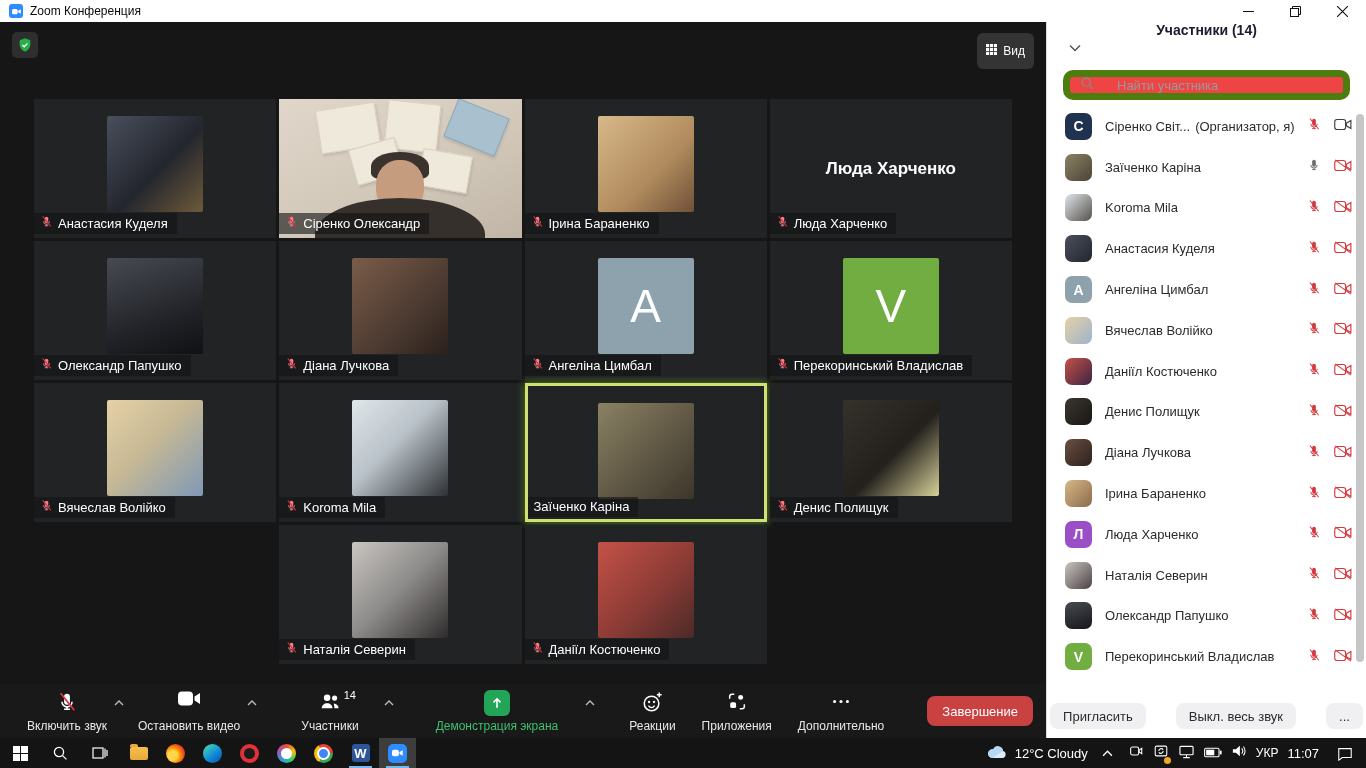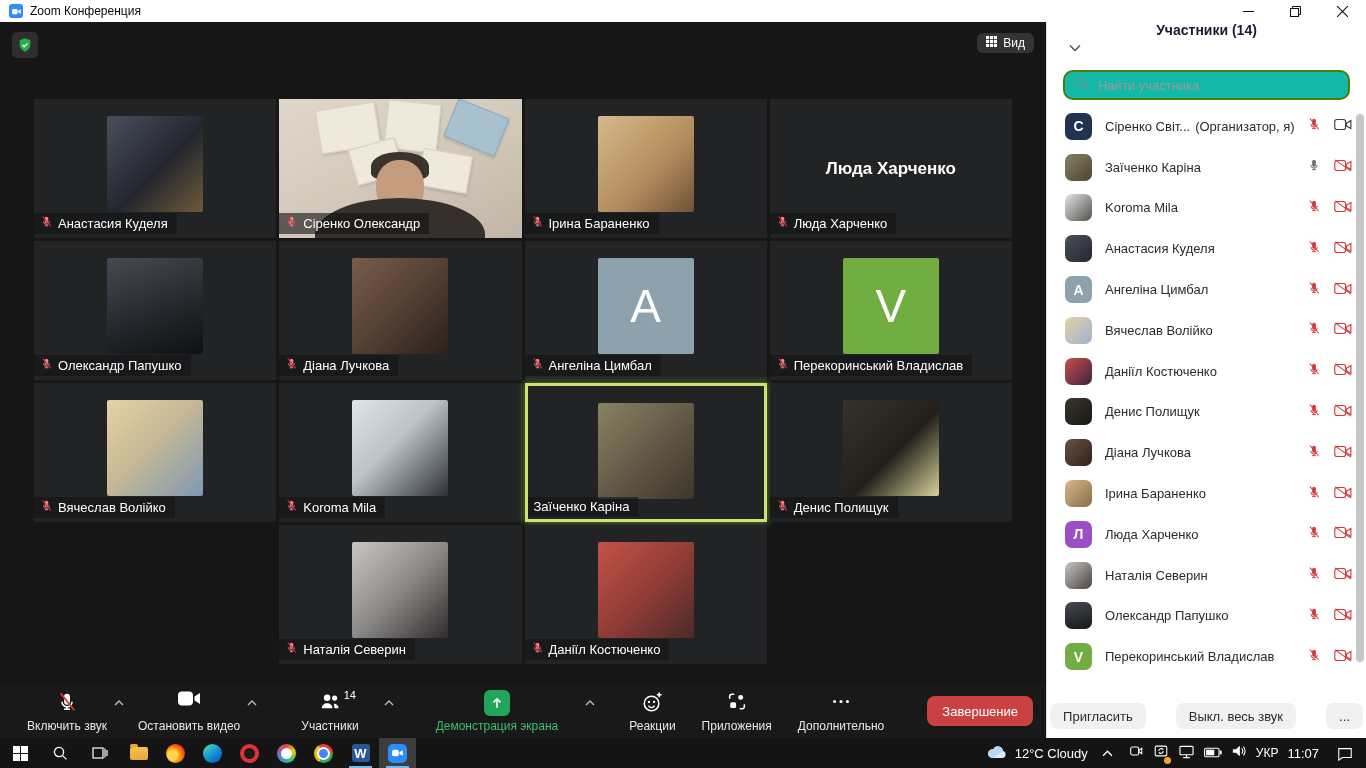--- a/index.html
+++ b/index.html
@@ -10,21 +10,21 @@
   }
   
   .titlebar { position:absolute; top:0; left:0; right:0; height:22px; background:#ffffff; display:flex; align-items:center; z-index:9; }
   .app-ic { width:14px; height:14px; border-radius:3px; background:#2d8cff; margin:0 7px 0 9px; display:flex; align-items:center; justify-content:center; }
   .tb-title { font-size:12px; color:#0a0a0a; }
   .win-controls { margin-left:auto; display:flex; height:100%; }
   .win-btn { width:47px; display:flex; align-items:center; justify-content:center; cursor:default; }
   
   .main { position:absolute; top:22px; left:0; width:1046px; height:716px; background:#161616; }
   .shield-btn { position:absolute; left:12px; top:10px; width:26px; height:26px; border-radius:5px; background:#2e2e2e; display:flex; align-items:center; justify-content:center; }
-  .view-btn { position:absolute; right:12px; top:11px; height:20px; padding:0 9px; border-radius:6px; background:#343434; color:#fff; font-size:12px; display:flex; align-items:center; gap:6px; }
+  .view-btn { position:absolute; right:12px; top:11px; height:36px; padding:0 9px; border-radius:6px; background:#343434; color:#fff; font-size:12px; display:flex; align-items:center; gap:6px; }
   .grid { position:absolute; left:34px; top:77px; width:978px; display:grid; grid-template-columns:repeat(4,1fr); grid-auto-rows:139px; gap:3px; }
   .tile { position:relative; background:#212325; overflow:hidden; box-sizing:border-box; }
   .tile.active { border:3px solid #cfe171; box-shadow:0 0 7px 1px rgba(140,205,70,.55); }
   .tile .avatar, .tile .letter-box { display:none; position:absolute; left:50%; top:17px; transform:translateX(-50%); width:96px; height:96px; border-radius:2px; }
   .tile.kind-photo .avatar { display:block; }
   .tile.kind-letter .letter-box { display:flex; align-items:center; justify-content:center; color:#fff; font-size:46px; }
   .tile .big-name { display:none; }
   .tile.kind-text .big-name { display:flex; position:absolute; inset:0; align-items:center; justify-content:center; color:#fff; font-weight:bold; font-size:17px; }
   .tile .video-decor { display:none; }
   .tile.kind-video .video-decor { display:block; position:absolute; inset:0; background:linear-gradient(155deg,#e0d7ca 0%,#d2c8ba 55%,#c0b5a6 100%); }
@@ -47,21 +47,21 @@
   .tb-badge { position:absolute; top:-1px; right:-14px; font-size:11px; color:#fff; }
   .tb-chev { display:flex; align-items:center; height:26px; margin:0 1px 17px -6px; }
   .tb-item.accent { color:#3dbf6e; }
   .share-ic { width:26px; height:26px; border-radius:6px; background:#23a559; display:flex; align-items:center; justify-content:center; }
   .end-btn { margin-left:auto; margin-right:13px; height:30px; padding:0 15px; border-radius:8px; background:#c94140; color:#fff; font-size:13px; display:flex; align-items:center; }
   
   .panel { position:absolute; top:22px; left:1046px; width:320px; height:716px; background:#fff; border-left:1px solid #dcdcdc; box-sizing:border-box; }
   .panel-header { height:42px; position:relative; display:flex; align-items:flex-start; justify-content:center; }
   .panel-chevron { position:absolute; left:22px; top:16px; }
   .panel-title { font-size:14px; font-weight:bold; color:#1c1c30; }
-  .search-box { margin:6px 16px 6px; height:30px; border:2px solid #4d7c0f; border-radius:10px; display:flex; align-items:center; gap:7px; padding:0 10px; box-sizing:border-box; background:#14b8a6; }
+  .search-box { margin:6px 16px 6px; height:30px; border:7px solid #4d7c0f; border-radius:10px; display:flex; align-items:center; gap:21px; padding:0 10px; box-sizing:border-box; background:#ef4444; }
   .search-box input { border:none; outline:none; background:transparent; font-size:13px; color:#333; width:100%; font-family:"Liberation Sans",sans-serif; }
   .search-box input::placeholder { color:#9a9a9a; }
   .p-list { margin-top:2px; }
   .p-row { display:flex; align-items:center; height:40.8px; padding:0 14px 0 18px; }
   .p-avatar { flex:none; width:27px; height:27px; border-radius:7px; display:flex; align-items:center; justify-content:center; color:#fff; font-size:14px; font-weight:bold; }
   .p-name { margin-left:13px; font-size:13px; color:#2b2b2b; white-space:nowrap; }
   .p-suffix { margin-left:5px; font-size:13px; color:#2b2b2b; white-space:nowrap; }
   .p-icons { margin-left:auto; display:flex; align-items:center; gap:13px; }
   .panel-scroll { position:absolute; right:2px; top:92px; width:8px; height:548px; border-radius:4px; background:#c6c6c6; }
   .panel-footer { position:absolute; bottom:9px; left:0; right:0; display:flex; justify-content:center; align-items:flex-end; gap:30px; }

